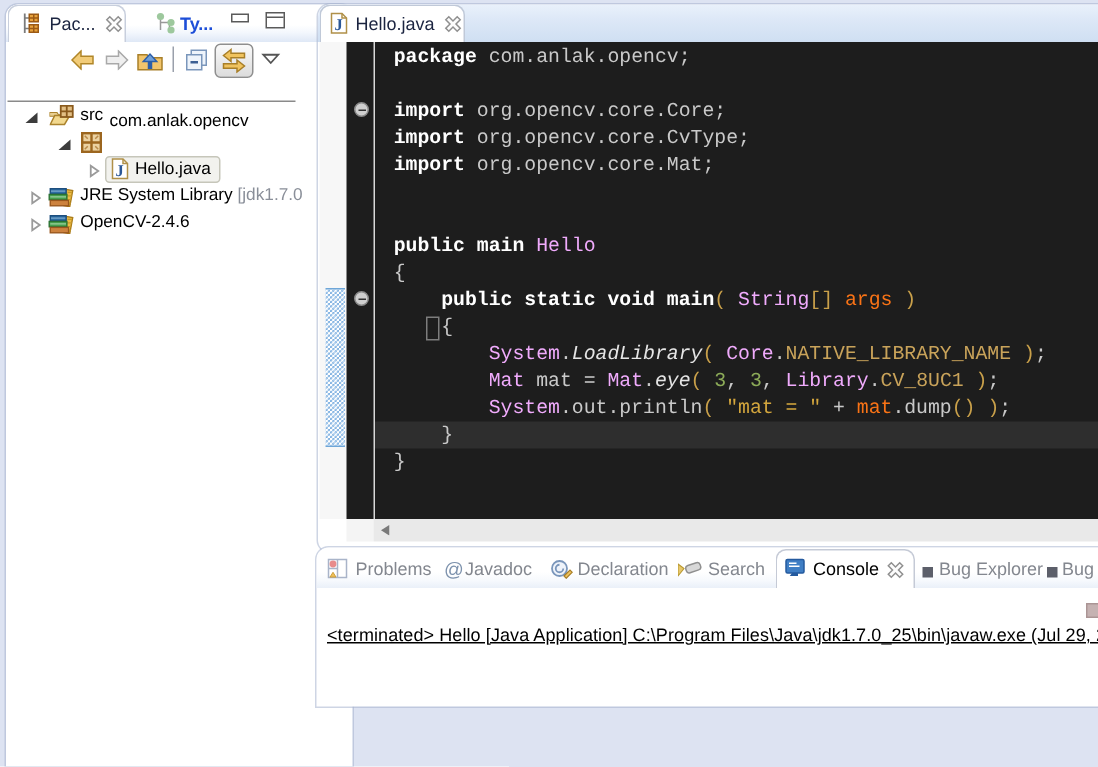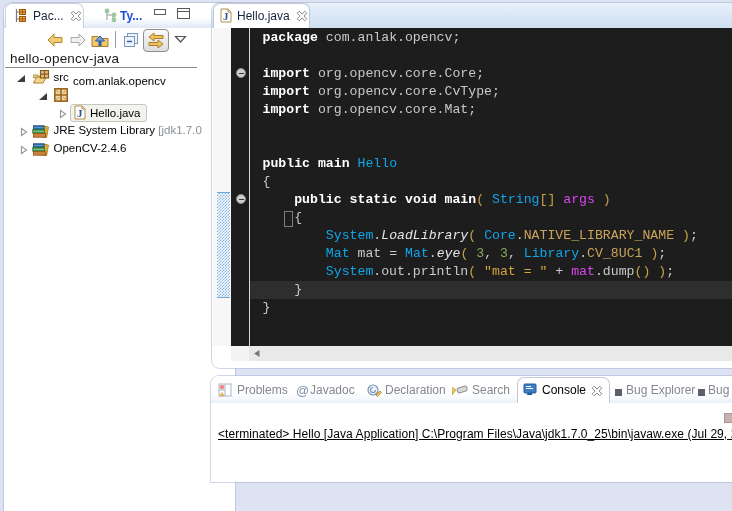--- a/index.html
+++ b/index.html
@@ -32,36 +32,36 @@
   background-color:#ffffff;
   background-image:linear-gradient(45deg,#7fb1e1 25%,transparent 25%,transparent 75%,#7fb1e1 75%),
                    linear-gradient(45deg,#7fb1e1 25%,transparent 25%,transparent 75%,#7fb1e1 75%);
   background-size:3px 3px; background-position:0 0,1.5px 1.5px;
   border-top:1px solid #6ea6d8; border-bottom:1px solid #6ea6d8; }
 #code { position:absolute; left:19px; top:25px; right:0; height:318px; background:#1d1d1d; }
 #foldsep { position:absolute; left:17.5px; top:0; width:1px; height:318px; background:#d8d8d8; }
 #curline { position:absolute; left:18.5px; right:0; top:253px; height:18px; background:#2e2e2e; }
 pre.codepre { position:absolute; left:21.5px; top:1px; font:13.2px/18px "Liberation Mono",monospace; color:#c9c9c9;margin-left:10px; }
 pre.codepre b { color:#ffffff; font-weight:bold; }
-.ty { color:#0ea5e9; }
+.ty { color:#f0abfc; }
 .co { color:#c9a35a; }
 .br { color:#c9a04a; }
 .nu { color:#8cab58; }
 .st { color:#d3a63d; }
-.va { color:#d946ef; }
+.va { color:#f97316; }
 .me { color:#e5e5e5; font-style:italic; }
 .fold { position:absolute; left:5px; width:10px; height:10px; border-radius:50%;
   background:#cfcfcf; border:1px solid #8a8a8a; }
 .fold:after { content:""; position:absolute; left:2px; top:4px; width:5px; height:1px; background:#333; }
 #brbox { position:absolute; left:52.5px; top:183px; width:9px; height:16px; border:1px solid #7d7d7d; }
 #hscroll { position:absolute; left:37px; top:343px; right:0; height:15px; background:#e9e9e9; }
 #gutbot { position:absolute; left:19px; top:343px; width:18px; height:15px; background:#f4f4f4; }
 
 
-#bot { left:211px; top:376px; width:521px; height:106px; border-radius:8px 0 0 0; box-shadow:0 0 0 1px rgba(165,178,205,.55);text-align:center; }
+#bot { left:211px; top:365px; width:521px; height:106px; border-radius:8px 0 0 0; box-shadow:0 0 0 1px rgba(165,178,205,.55);text-align:center; }
 #bot .strip { position:absolute; left:0; top:0; width:100%; height:27px; border-radius:8px 0 0 0;
   background:linear-gradient(#ffffff 60%, #f6f9fd 82%, #eaf0f9 100%); }
 #ctab { position:absolute; left:306px; top:1px; width:93px; height:26px; background:#fff;
   border:1px solid #c5cad6; border-bottom:none; border-radius:7px 7px 0 0; }
 .btabtxt { position:absolute; top:7px; font-size:12px; color:#83878f; white-space:nowrap; }
 .sq { position:absolute; top:13px; width:7px; height:7px; background:#5c5f6a; }
 #term { position:absolute; left:7px; top:51px; width:514px; height:14px; font-size:12px; letter-spacing:0.06px; color:#000;
   white-space:nowrap; overflow:hidden; text-decoration:underline; }
 #cout { position:absolute; left:6px; top:67px; font:13.2px/19.5px "Liberation Mono",monospace; color:#000; }
 #tbtn { position:absolute; left:513px; top:37px; width:11px; height:10px; background:#c5b2b2; border:1px solid #ab9595; }
@@ -117,21 +117,20 @@
   </svg>
   <div class="abs" style="left:139px;top:26px;width:26px;height:23px;border:1px solid #8f8f8f;border-radius:4px;background:linear-gradient(#fafafa,#dcdcdc)"></div>
   <svg class="abs" style="left:143px;top:29px" width="18" height="17" viewBox="0 0 18 17">
     <path d="M7 1L2 5l5 4V6.5h9v-3H7z" fill="#f0c35e" stroke="#a87f28" stroke-width="1"></path>
     <path d="M11 8l5 4-5 4v-2.5H2v-3h9z" fill="#f0c35e" stroke="#a87f28" stroke-width="1"></path>
   </svg>
   <svg class="abs" style="left:170px;top:32px" width="13" height="8" viewBox="0 0 13 8">
     <path d="M1.5 1.5h10L6.5 7z" fill="#fdfdfd" stroke="#555" stroke-width="1.2"></path>
   </svg>
 
-  <div class="abs" style="left:6px;top:47.5px;font-size:13.5px;letter-spacing:0.2px;color:#1a1a1a">hello-opencv-java</div>
   <div class="abs" style="left:1px;top:63.5px;width:192px;height:1px;background:#8a8a8a"></div>
 
   <svg class="abs" style="left:12px;top:71px" width="10" height="9" viewBox="0 0 10 9">
     <path d="M9 1v7H1z" fill="#3c3c3c"></path>
   </svg>
   <svg class="abs" style="left:29px;top:67px" width="17" height="14" viewBox="0 0 17 14">
     <path d="M0 5h5l1 1.5h4v1H0z" fill="#e8cf92" stroke="#ab832d" stroke-width="0.8"></path>
     <path d="M0.5 13L3.5 7h10L10 13z" fill="#f2d88e" stroke="#ab832d" stroke-width="1"></path>
     <rect x="7.5" y="0.5" width="8" height="7.5" fill="#e2bf84" stroke="#8a5a1c" stroke-width="1.2"></rect>
     <path d="M11.5 0.5v7.5M7.5 4.2h8" stroke="#8a5a1c" stroke-width="1.2"></path>

